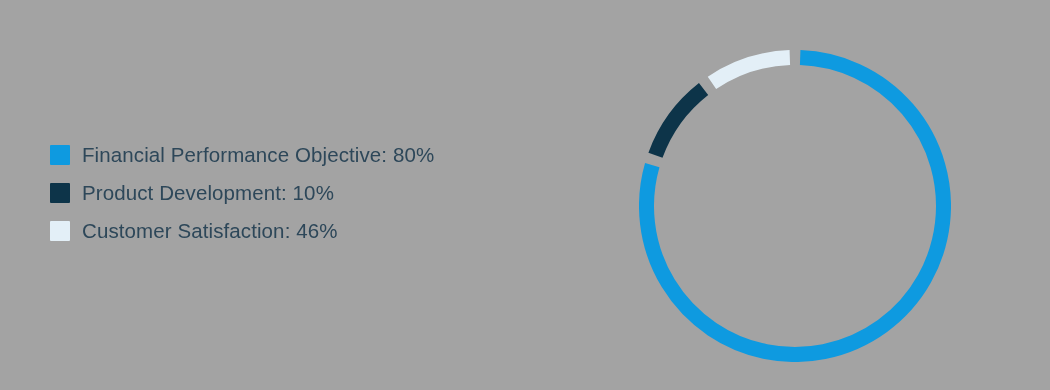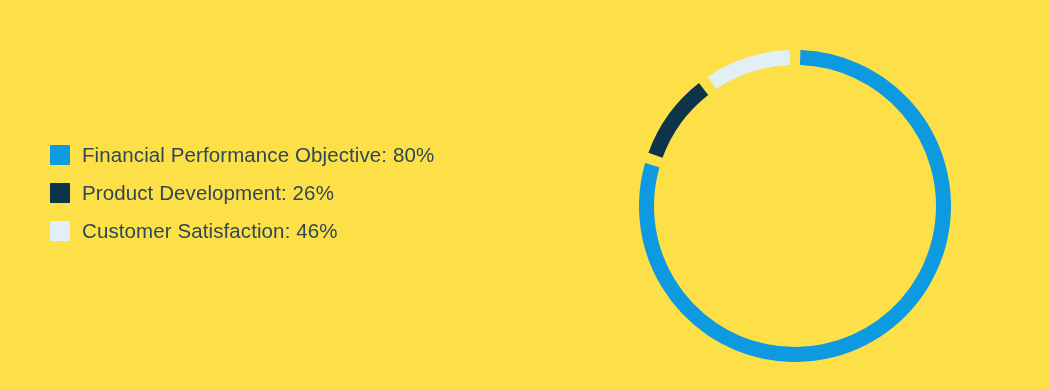--- a/index.html
+++ b/index.html
@@ -11,21 +11,21 @@
     width: 1050px;
     height: 390px;
     overflow: hidden;
     font-family: "Liberation Sans", sans-serif;
     -webkit-font-smoothing: antialiased;
   }
   #stage {
     position: relative;
     width: 1050px;
     height: 390px;
-    background: #fde047;
+    background: #a3a3a3;
   }
 
   
   #legend {
     position: absolute;
     left: 50px;
     top: 145px;
     display: flex;
     flex-direction: column;
     gap: 18px;
@@ -75,21 +75,21 @@
 
   <div id="legend">
 
     <div class="legend-row">
       <span class="legend-swatch" style="background: rgb(14, 154, 224);"></span>
       <span class="legend-label">Financial Performance Objective: 80%</span>
     </div>
 
     <div class="legend-row">
       <span class="legend-swatch" style="background: rgb(13, 52, 73);"></span>
-      <span class="legend-label">Product Development: 26%</span>
+      <span class="legend-label">Product Development: 10%</span>
     </div>
 
     <div class="legend-row">
       <span class="legend-swatch" style="background: rgb(227, 239, 247);"></span>
       <span class="legend-label">Customer Satisfaction: 46%</span>
     </div>
 
   </div>
 
   <div id="donut-wrap">

